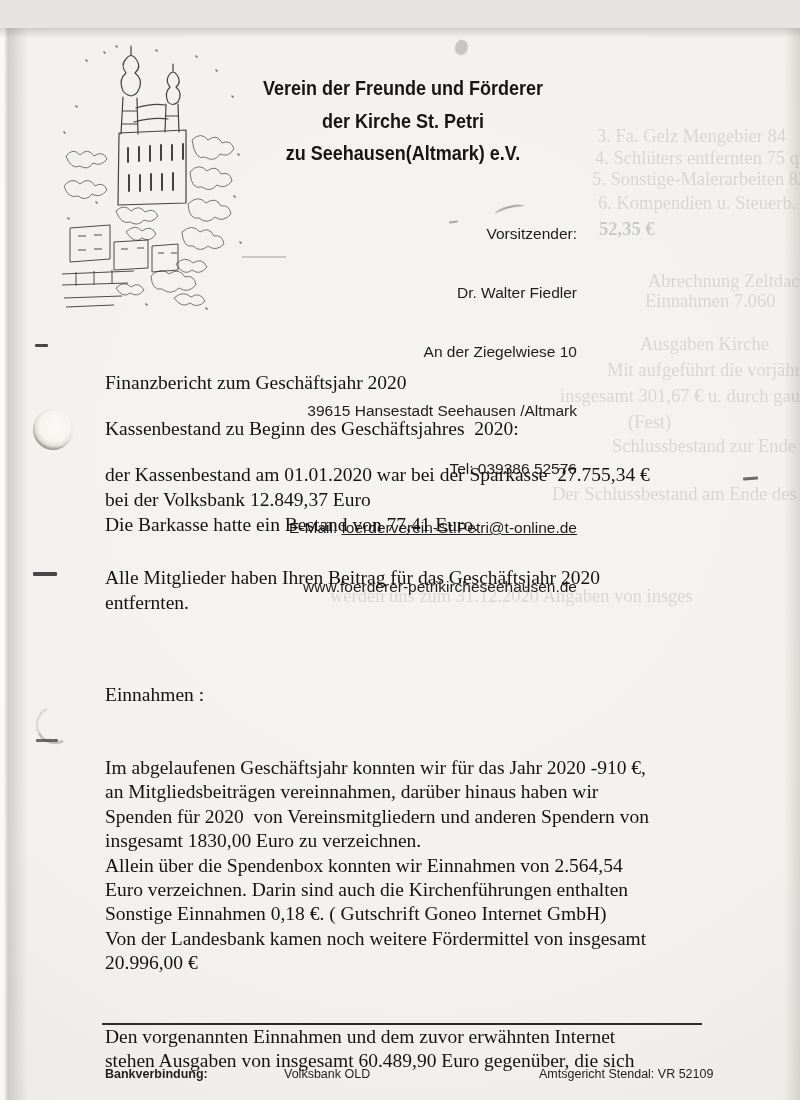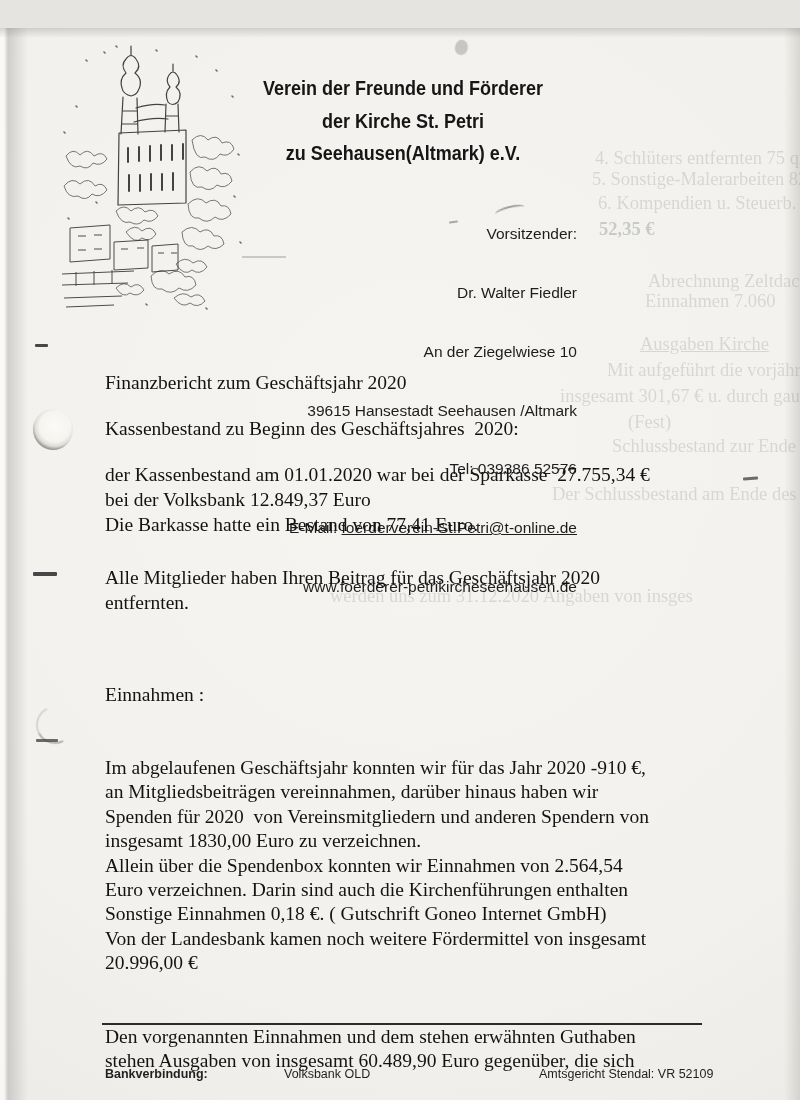--- a/index.html
+++ b/index.html
@@ -110,43 +110,44 @@
   <div class="contact">
     <div>Vorsitzender:</div>
     <div>Dr. Walter Fiedler</div>
     <div>An der Ziegelwiese 10</div>
     <div>39615 Hansestadt Seehausen /Altmark</div>
     <div>Tel: 039386 52576</div>
     <div><span>E-Mail: </span><span class="u">foerderverein-St.Petri@t-online.de</span></div>
     <div>www.foerderer-petrikircheseehausen.de</div>
   </div>
 
+  <div class="g" style="left:597px;top:98px;">3. Fa. Gelz Mengebier 84</div>
   <div class="g" style="left:595px;top:120px;">4. Schlüters entfernten 75 qm</div>
   <div class="g" style="left:592px;top:141px;">5. Sonstige-Malerarbeiten 8265</div>
   <div class="g" style="left:598px;top:165px;">6. Kompendien u. Steuerb.</div>
   <div class="g gb" style="left:599px;top:191px;">52,35 €</div>
   <div class="g" style="left:648px;top:243px;">Abrechnung Zeltdach</div>
   <div class="g" style="left:645px;top:263px;">Einnahmen 7.060</div>
-  <div class="g" style="left:640px;top:306px;text-decoration:underline;">Ausgaben Kirche</div>
+  <div class="g" style="left:640px;top:306px;">Ausgaben Kirche</div>
   <div class="g" style="left:607px;top:332px;">Mit aufgeführt die vorjähr.</div>
   <div class="g" style="left:560px;top:358px;">insgesamt 301,67 € u. durch gaul Diepenbrink Baumittel</div>
   <div class="g" style="left:628px;top:384px;">(Fest)</div>
   <div class="g" style="left:612px;top:408px;">Schlussbestand zur Ende des Geschäftsjahr</div>
   <div class="g" style="left:552px;top:456px;">Der Schlussbestand am Ende des</div>
   <div class="g" style="left:330px;top:558px;">werden uns zum 31.12.2020 Angaben von insges</div>
 
   <div class="b" style="top:342px;">Finanzbericht zum Geschäftsjahr 2020</div>
   <div class="b" style="top:388px;">Kassenbestand zu Beginn des Geschäftsjahres  2020:</div>
   <div class="b" style="top:434px;"><div class="tl">der Kassenbestand am 01.01.2020 war bei der Sparkasse  27.755,34 €</div><div class="tl">bei der Volksbank 12.849,37 Euro</div><div class="tl">Die Barkasse hatte ein Bestand von 77,41 Euro.</div></div>
   <div class="b" style="top:537px;"><div class="tl">Alle Mitglieder haben Ihren Beitrag für das Geschäftsjahr 2020</div><div class="tl">entfernten.</div></div>
 
   <div class="b main" style="top:606px;">
     <div class="tl">Einnahmen :</div>
     <div><div class="tl">Im abgelaufenen Geschäftsjahr konnten wir für das Jahr 2020 -910 €,</div><div class="tl">an Mitgliedsbeiträgen vereinnahmen, darüber hinaus haben wir</div><div class="tl">Spenden für 2020  von Vereinsmitgliedern und anderen Spendern von</div><div class="tl">insgesamt 1830,00 Euro zu verzeichnen.</div><div class="tl">Allein über die Spendenbox konnten wir Einnahmen von 2.564,54</div><div class="tl">Euro verzeichnen. Darin sind auch die Kirchenführungen enthalten</div><div class="tl">Sonstige Einnahmen 0,18 €. ( Gutschrift Goneo Internet GmbH)</div><div class="tl">Von der Landesbank kamen noch weitere Fördermittel von insgesamt</div><div class="tl">20.996,00 €</div></div>
-    <div><div class="tl">Den vorgenannten Einnahmen und dem stehen erwähnten Guthaben</div><div class="tl">stehen Ausgaben von insgesamt 60.489,90 Euro gegenüber, die sich</div></div>
+    <div><div class="tl">Den vorgenannten Einnahmen und dem zuvor erwähnten Internet</div><div class="tl">stehen Ausgaben von insgesamt 60.489,90 Euro gegenüber, die sich</div></div>
     
   </div>
 
   <div class="rule"></div>
   <div class="footer fc1">
     <div class="fbold">Bankverbindung:</div>
     <div>Kreissparkasse Stendal</div>
     
     
   </div>

